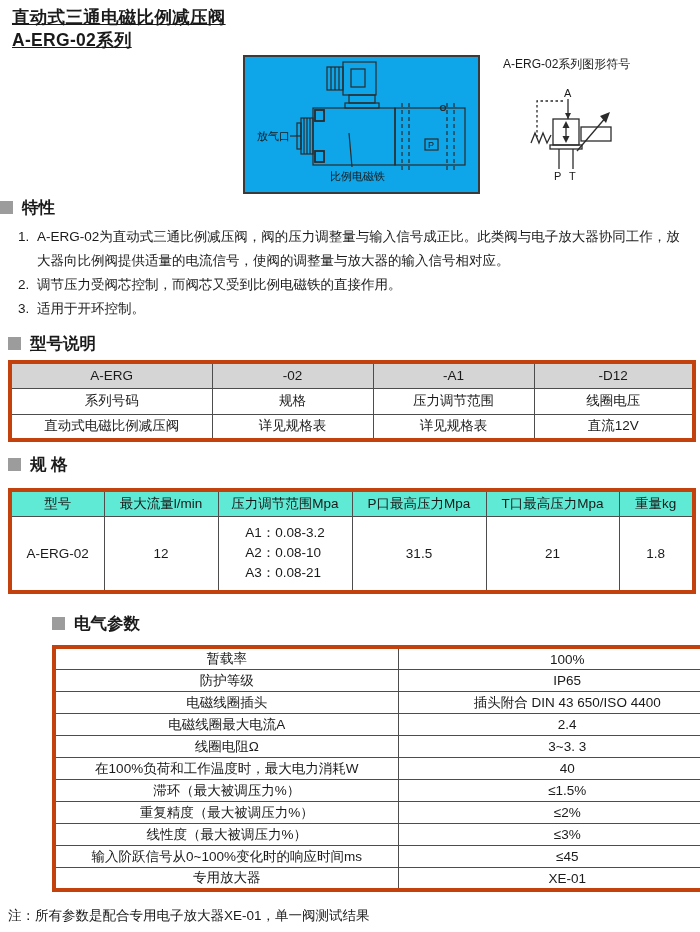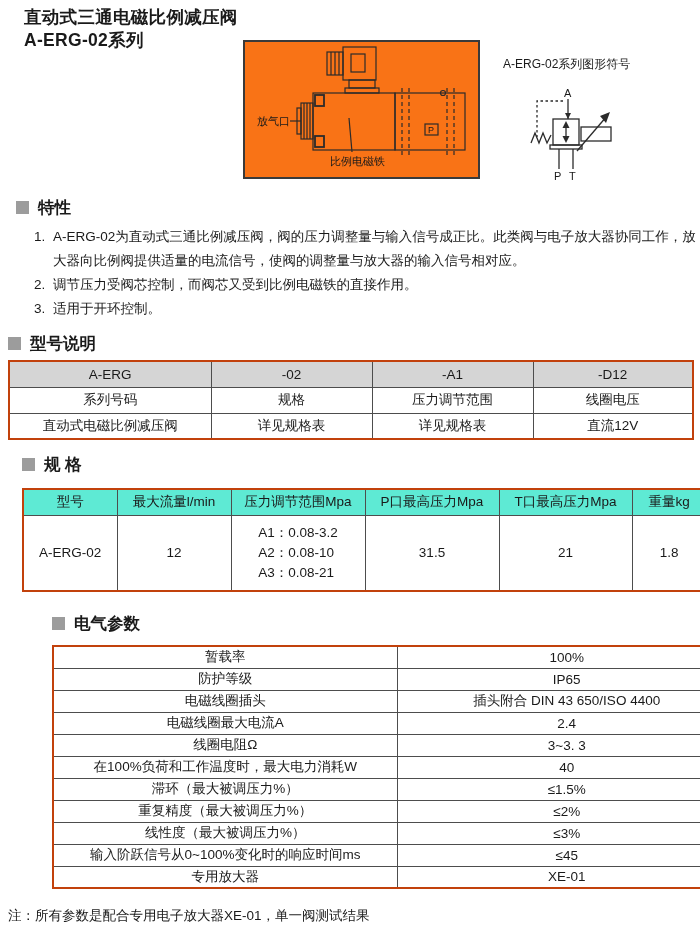--- a/index.html
+++ b/index.html
@@ -12,58 +12,58 @@
   .abs { position:absolute; }
 
   
   .title-line { font-size:17.5px; font-weight:bold; line-height:23px; letter-spacing:.3px; }
 
   
   .sec-heading { display:flex; align-items:center; font-size:16.5px; font-weight:bold; height:19px; }
   .sec-heading .marker { width:13px; height:13px; background:#9c9c9c; margin-right:9px; flex:none; }
 
   
-  .fig-box { left:243px; top:40px; width:237px; height:139px; border:2px solid #3a3a3a; background:#f97316; }
+  .fig-box { left:243px; top:55px; width:237px; height:139px; border:2px solid #3a3a3a; background:#0ea5e9; }
   .symbol-block { left:503px; top:56px; width:196px; }
   .symbol-title { font-size:12px; font-weight:normal; color:#1a1a1a; }
   .symbol-svg { margin:14px 0 0 22px; display:block; }
   svg text { font-family:"Liberation Sans","DejaVu Sans",sans-serif; fill:#1a1a1a; }
 
   
-  .sec-features { left:16px; top:198px; width:684px; }
+  .sec-features { left:0; top:198px; width:684px; }
   .features-list { margin-top:8px; padding-left:18px; }
   .feat-item { display:flex; font-size:13.5px; line-height:24px; }
   .feat-item .num { width:19px; flex:none; }
   .feat-item .txt { flex:1; }
 
   
-  table { border-collapse:collapse; width:684px; table-layout:fixed; border:2px solid #c2410c; }
+  table { border-collapse:collapse; width:684px; table-layout:fixed; border:4px solid #c2410c; }
   td { border:1px solid #4d4d4d; text-align:center; vertical-align:middle; font-size:13.5px; padding:2px 4px; overflow:hidden; }
   .gray td, td.gray { background:#d5d5d5; }
 
   .sec-model { left:8px; top:334px; width:684px; }
   .model-table { margin-top:7px; }
   .model-table td { height:26px; }
 
-  .sec-specs { left:22px; top:455px; width:636px; }
+  .sec-specs { left:8px; top:455px; width:636px; }
   .specs-table { margin-top:14px; }
   .specs-table .hrow td { height:26px; background:#5eead4; }
   .specs-table .drow td { height:76px; }
   .pr-block { display:inline-block; text-align:left; line-height:20px; }
 
   .sec-electrical { left:8px; top:614px; width:684px;padding-left:44px; }
   .elec-table { margin-top:12px; }
   .elec-table td { height:22px; padding:1px 6px; }
 
   .note { left:8px; top:907px; font-size:13.5px; }
 </style>
 </head>
 <body>
 
-<div class="abs" style="left:24px; top:6px;">
+<div class="abs" style="left:12px; top:6px;text-decoration:underline;">
   <div class="title-line">直动式三通电磁比例减压阀</div>
   <div class="title-line">A-ERG-02系列</div>
 </div>
 
 <div class="abs fig-box">
   <svg width="232" height="134" viewBox="0 0 232 134">
     <g stroke="#2b2b2b" stroke-width="1.2" fill="none">
 
       <rect x="82" y="10" width="16" height="23"></rect>
       <line x1="86" y1="10" x2="86" y2="33"></line>

